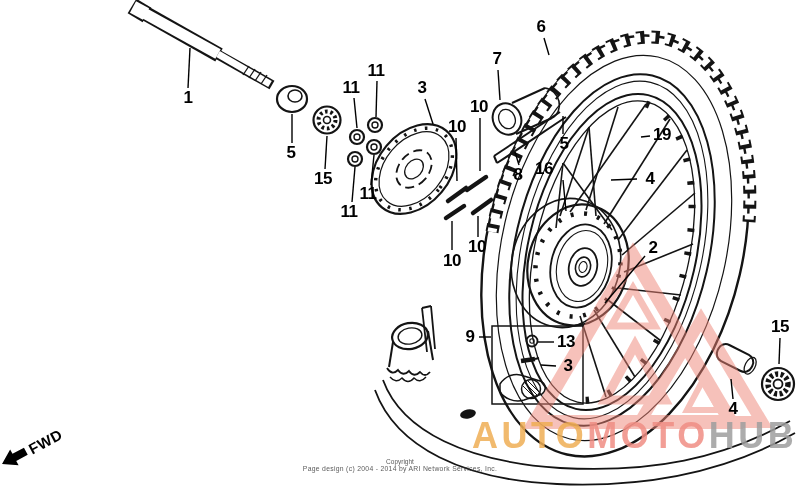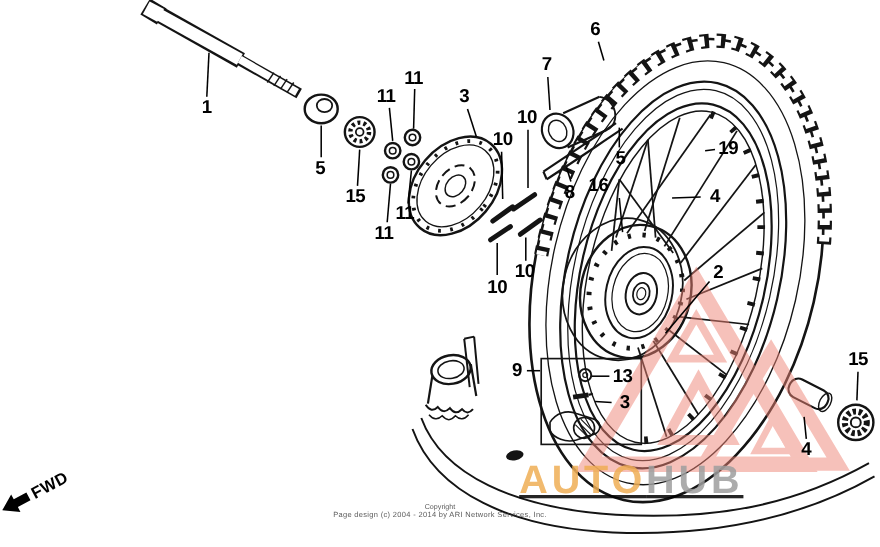--- a/index.html
+++ b/index.html
@@ -9,21 +9,21 @@
   }
   #art,#leaders,#wm-tris{position:absolute;left:0;top:0;}
   .callout{
     position:absolute;transform:translate(-50%,-50%);
     font:700 17px "Liberation Sans",sans-serif;color:#000;
     letter-spacing:-0.5px;white-space:nowrap;z-index:6;cursor:pointer;
   }
   #watermark-text{
     position:absolute;left:472px;top:415px;display:flex;z-index:4;
     font:800 36px "Liberation Sans",sans-serif;letter-spacing:3.5px;
-    opacity:.85;white-space:nowrap;text-decoration:underline;
+    opacity:.85;white-space:nowrap;
   }
   #footer{
     position:absolute;left:240px;top:458px;width:320px;text-align:center;
     color:#3c3c3c;opacity:.85;z-index:2;
   }
   #footer .l1{font-size:6.5px;line-height:7px;}
   #footer .l2{font-size:6.8px;line-height:8px;letter-spacing:.3px;}
   #fwd{
     position:absolute;left:6px;top:446px;display:flex;align-items:center;gap:1px;
     transform:rotate(-28deg);transform-origin:14px 22px;z-index:5;
@@ -256,20 +256,21 @@
       <div class="callout" style="left: 653px; top: 248px;">2</div>
       <div class="callout" style="left: 470px; top: 337px;">9</div>
       <div class="callout" style="left: 566px; top: 342px; text-align: right;">13</div>
       <div class="callout" style="left: 568px; top: 366px;">3</div>
       <div class="callout" style="left: 733px; top: 409px;">4</div>
       <div class="callout" style="left: 780px; top: 327px;">15</div>
     </div>
 
   <div id="watermark-text">
       <span style="color: rgb(239, 174, 85);">AUTO</span>
+      <span style="color: rgb(240, 142, 132);">MOTO</span>
       <span style="color: rgb(158, 158, 158);">HUB</span>
     </div>
 
   <div id="footer">
     <div class="l1">Copyright</div>
     <div class="l2">Page design (c) 2004 - 2014 by ARI Network Services, Inc.</div>
   </div>
 
   <div id="fwd">
     <svg width="30" height="20" viewBox="0 0 30 20">

